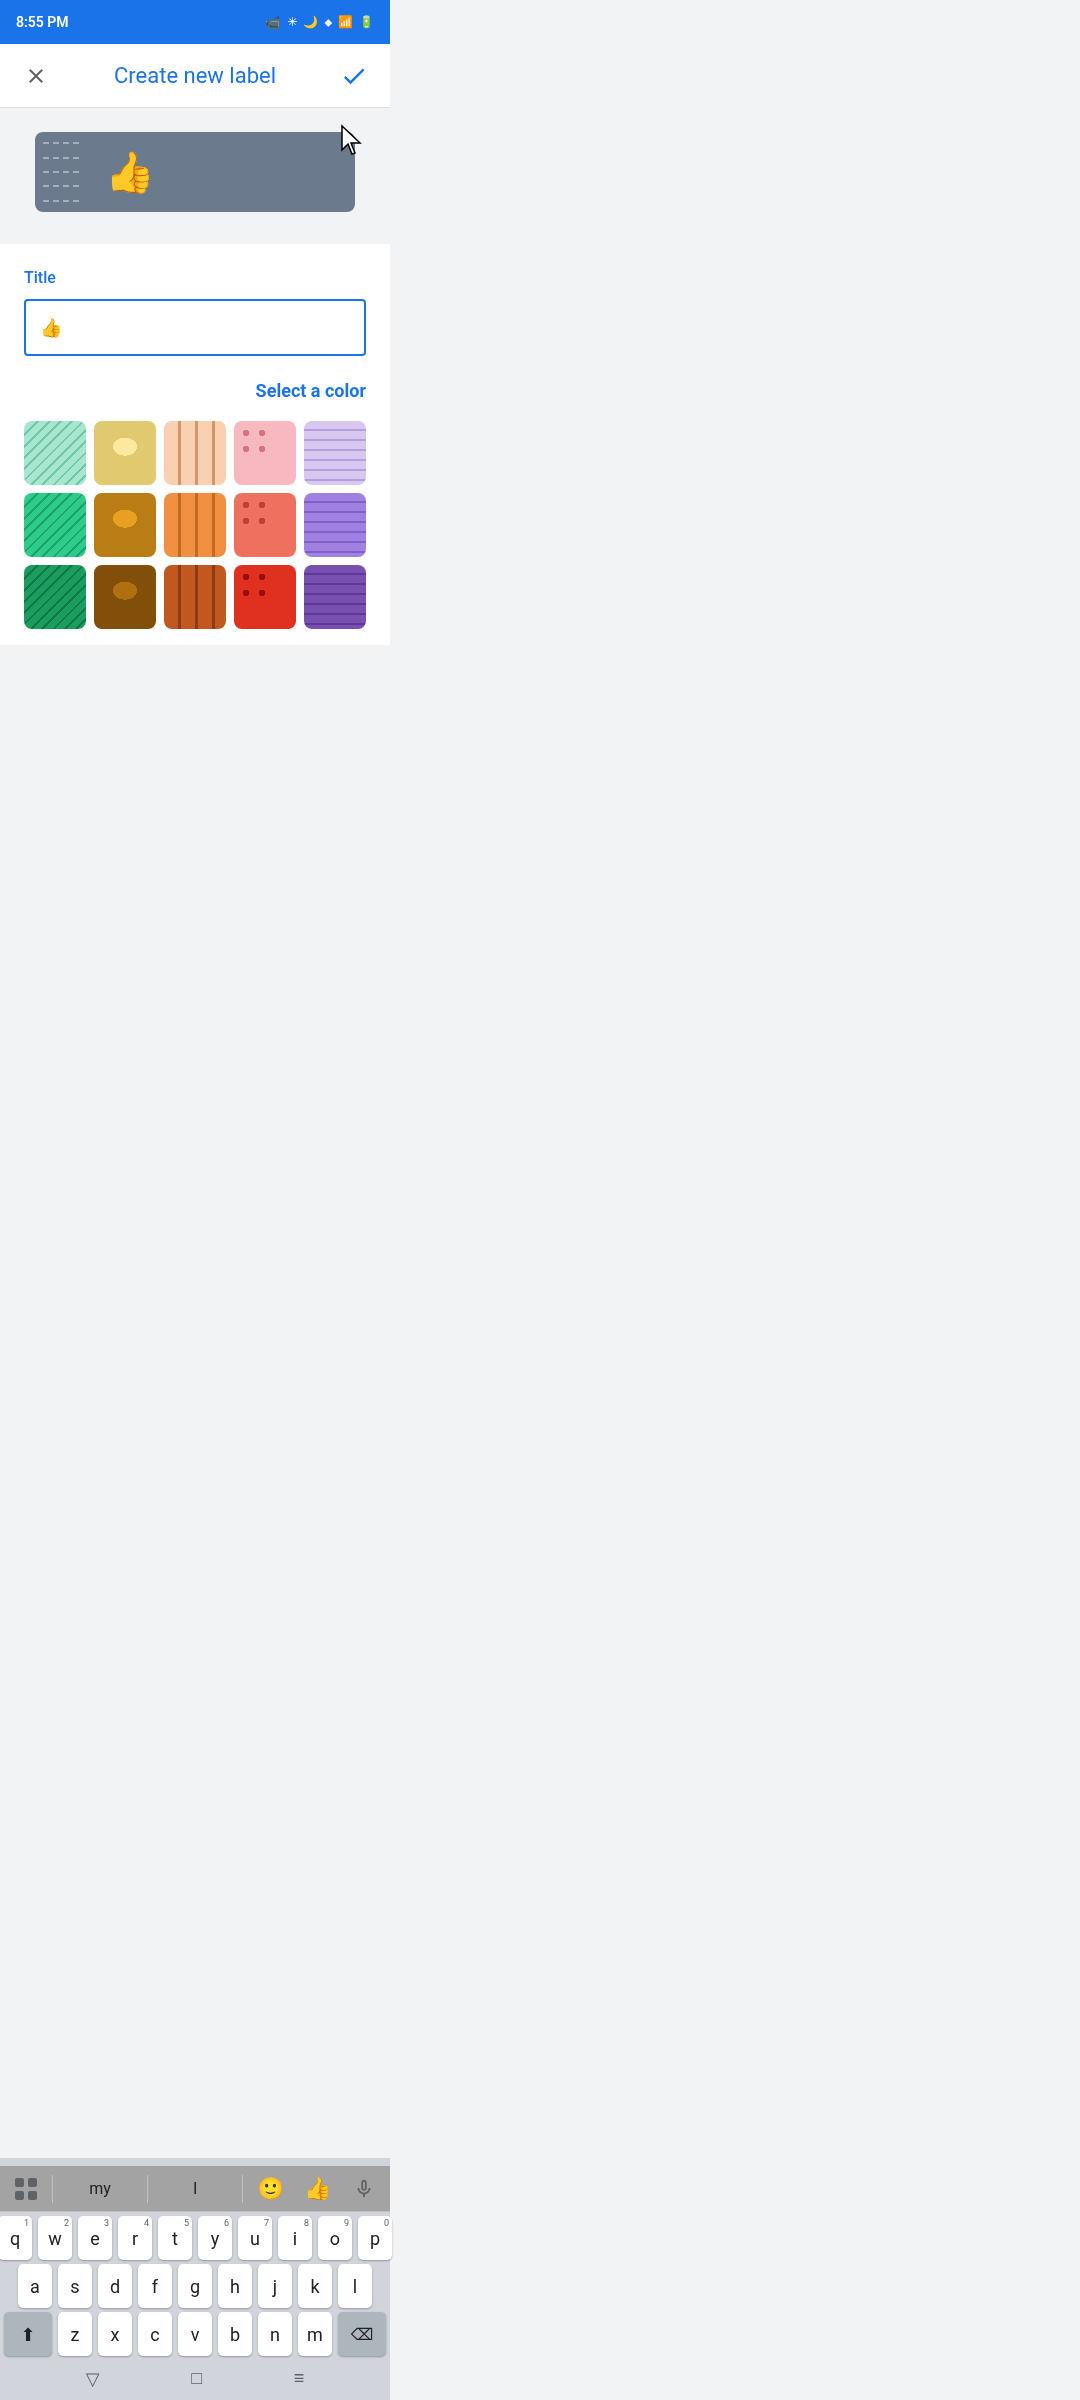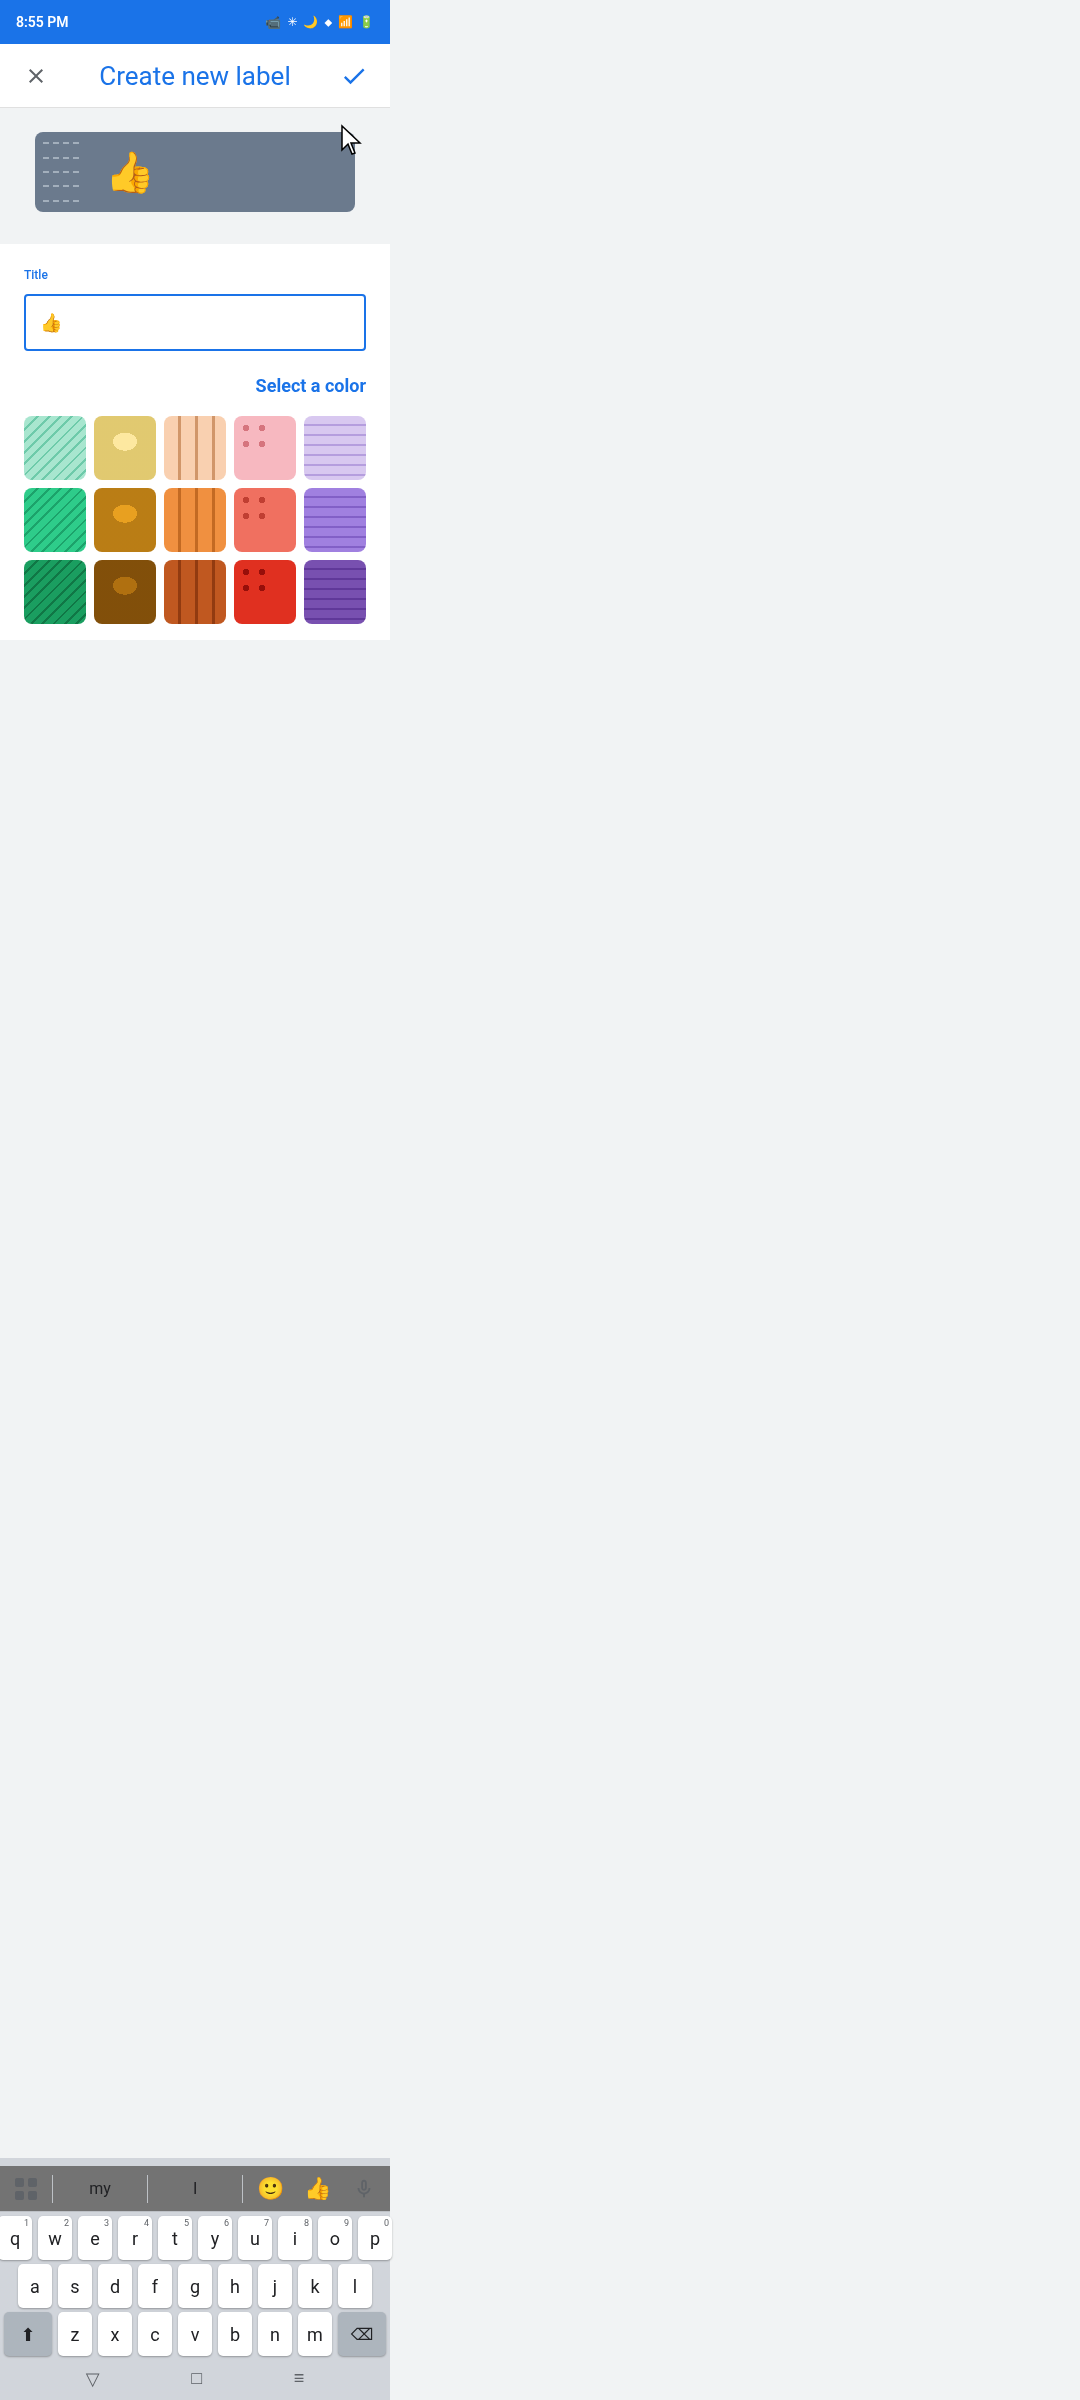--- a/index.html
+++ b/index.html
@@ -52,21 +52,21 @@
       width: 40px;
       height: 40px;
       display: flex;
       align-items: center;
       justify-content: center;
       cursor: pointer;
       color: #5f6368;
     }
 
     .top-title {
-      font-size: 26px;
+      font-size: 22px;
       font-weight: 400;
       color: #1a73e8;
     }
 
     .check-btn {
       width: 40px;
       height: 40px;
       display: flex;
       align-items: center;
       justify-content: center;
@@ -140,21 +140,21 @@
       margin-left: 50px;
     }
 
     
     .content-area {
       background: white;
       padding: 24px 24px 0;
     }
 
     .field-label {
-      font-size: 12px;
+      font-size: 16px;
       font-weight: 500;
       color: #1a73e8;
       margin-bottom: 12px;
     }
 
     .title-input {
       width: 100%;
       border: 2px solid #1a73e8;
       border-radius: 4px;
       padding: 16px 14px;
@@ -331,21 +331,21 @@
     
     .keyboard {
       background: #d1d5db;
       padding: 8px 0 4px;
       position: fixed;
       bottom: 0;
       width: 390px;
     }
 
     .keyboard-suggestions {
-      background: #737373;
+      background: #a3a3a3;
       display: flex;
       align-items: center;
       height: 46px;
       border-bottom: 1px solid #bdc1c6;
       padding: 0 4px;
     }
 
     .key-grid-icon {
       width: 44px;
       height: 40px;

